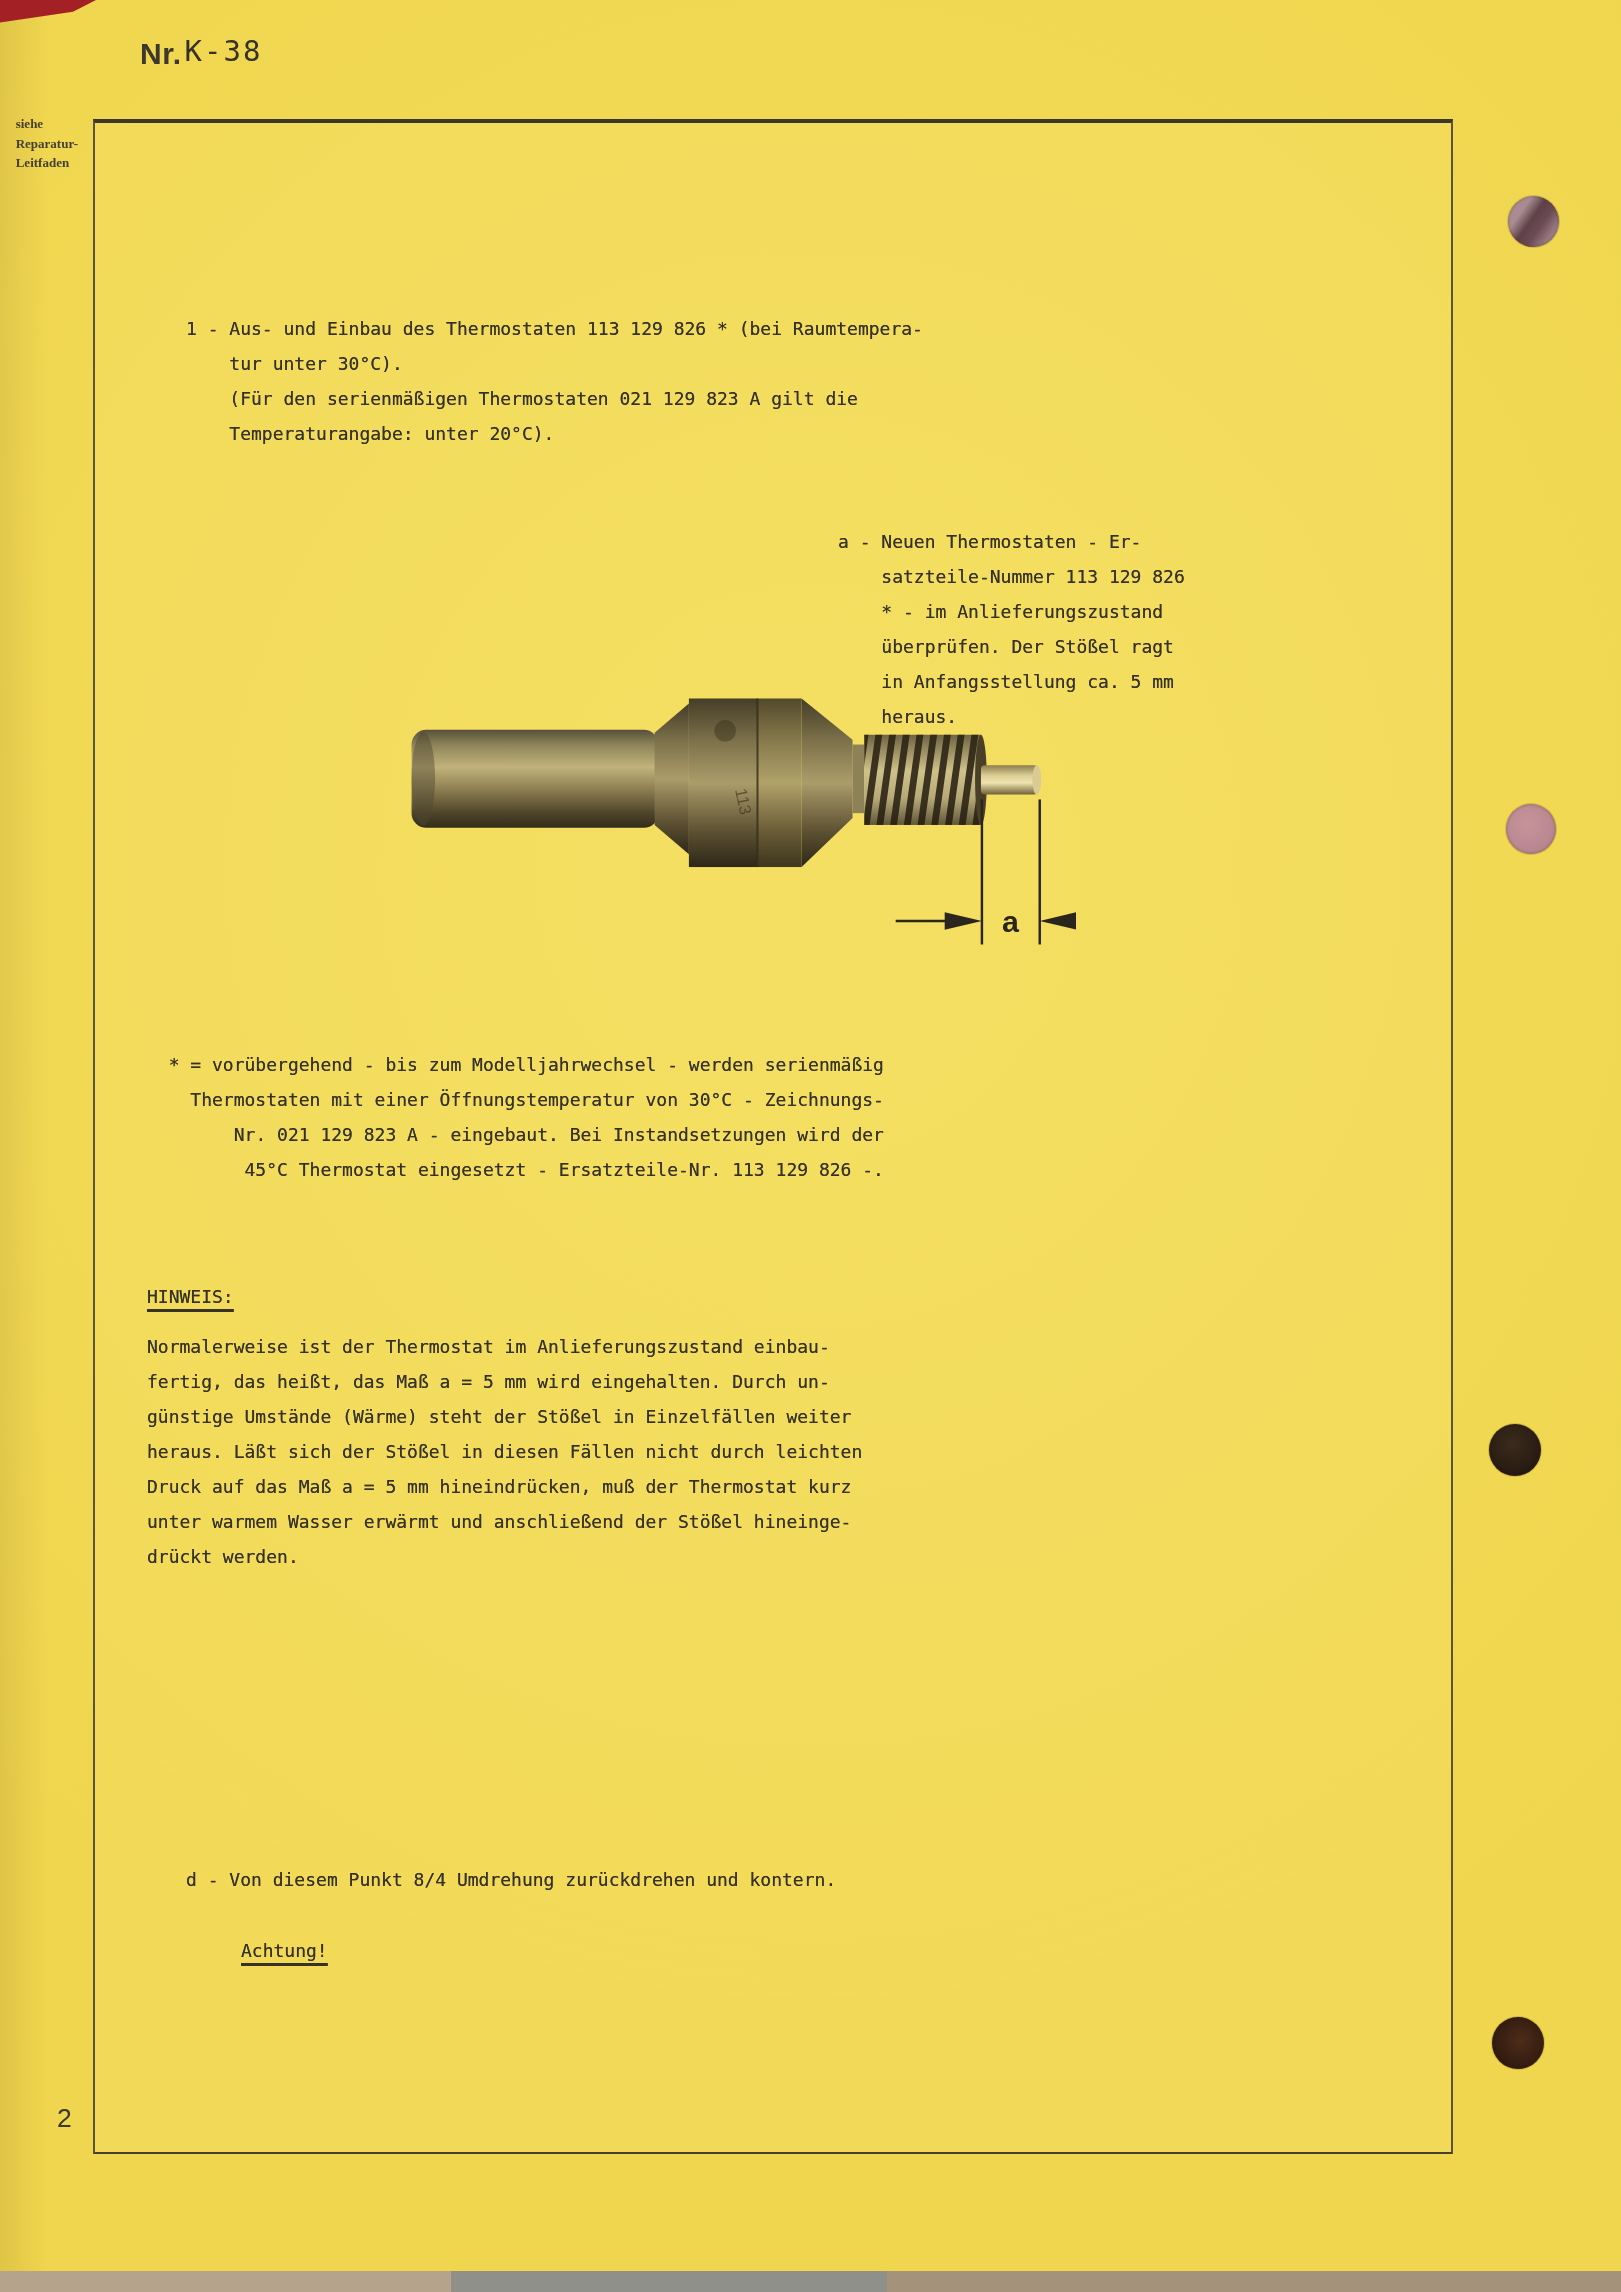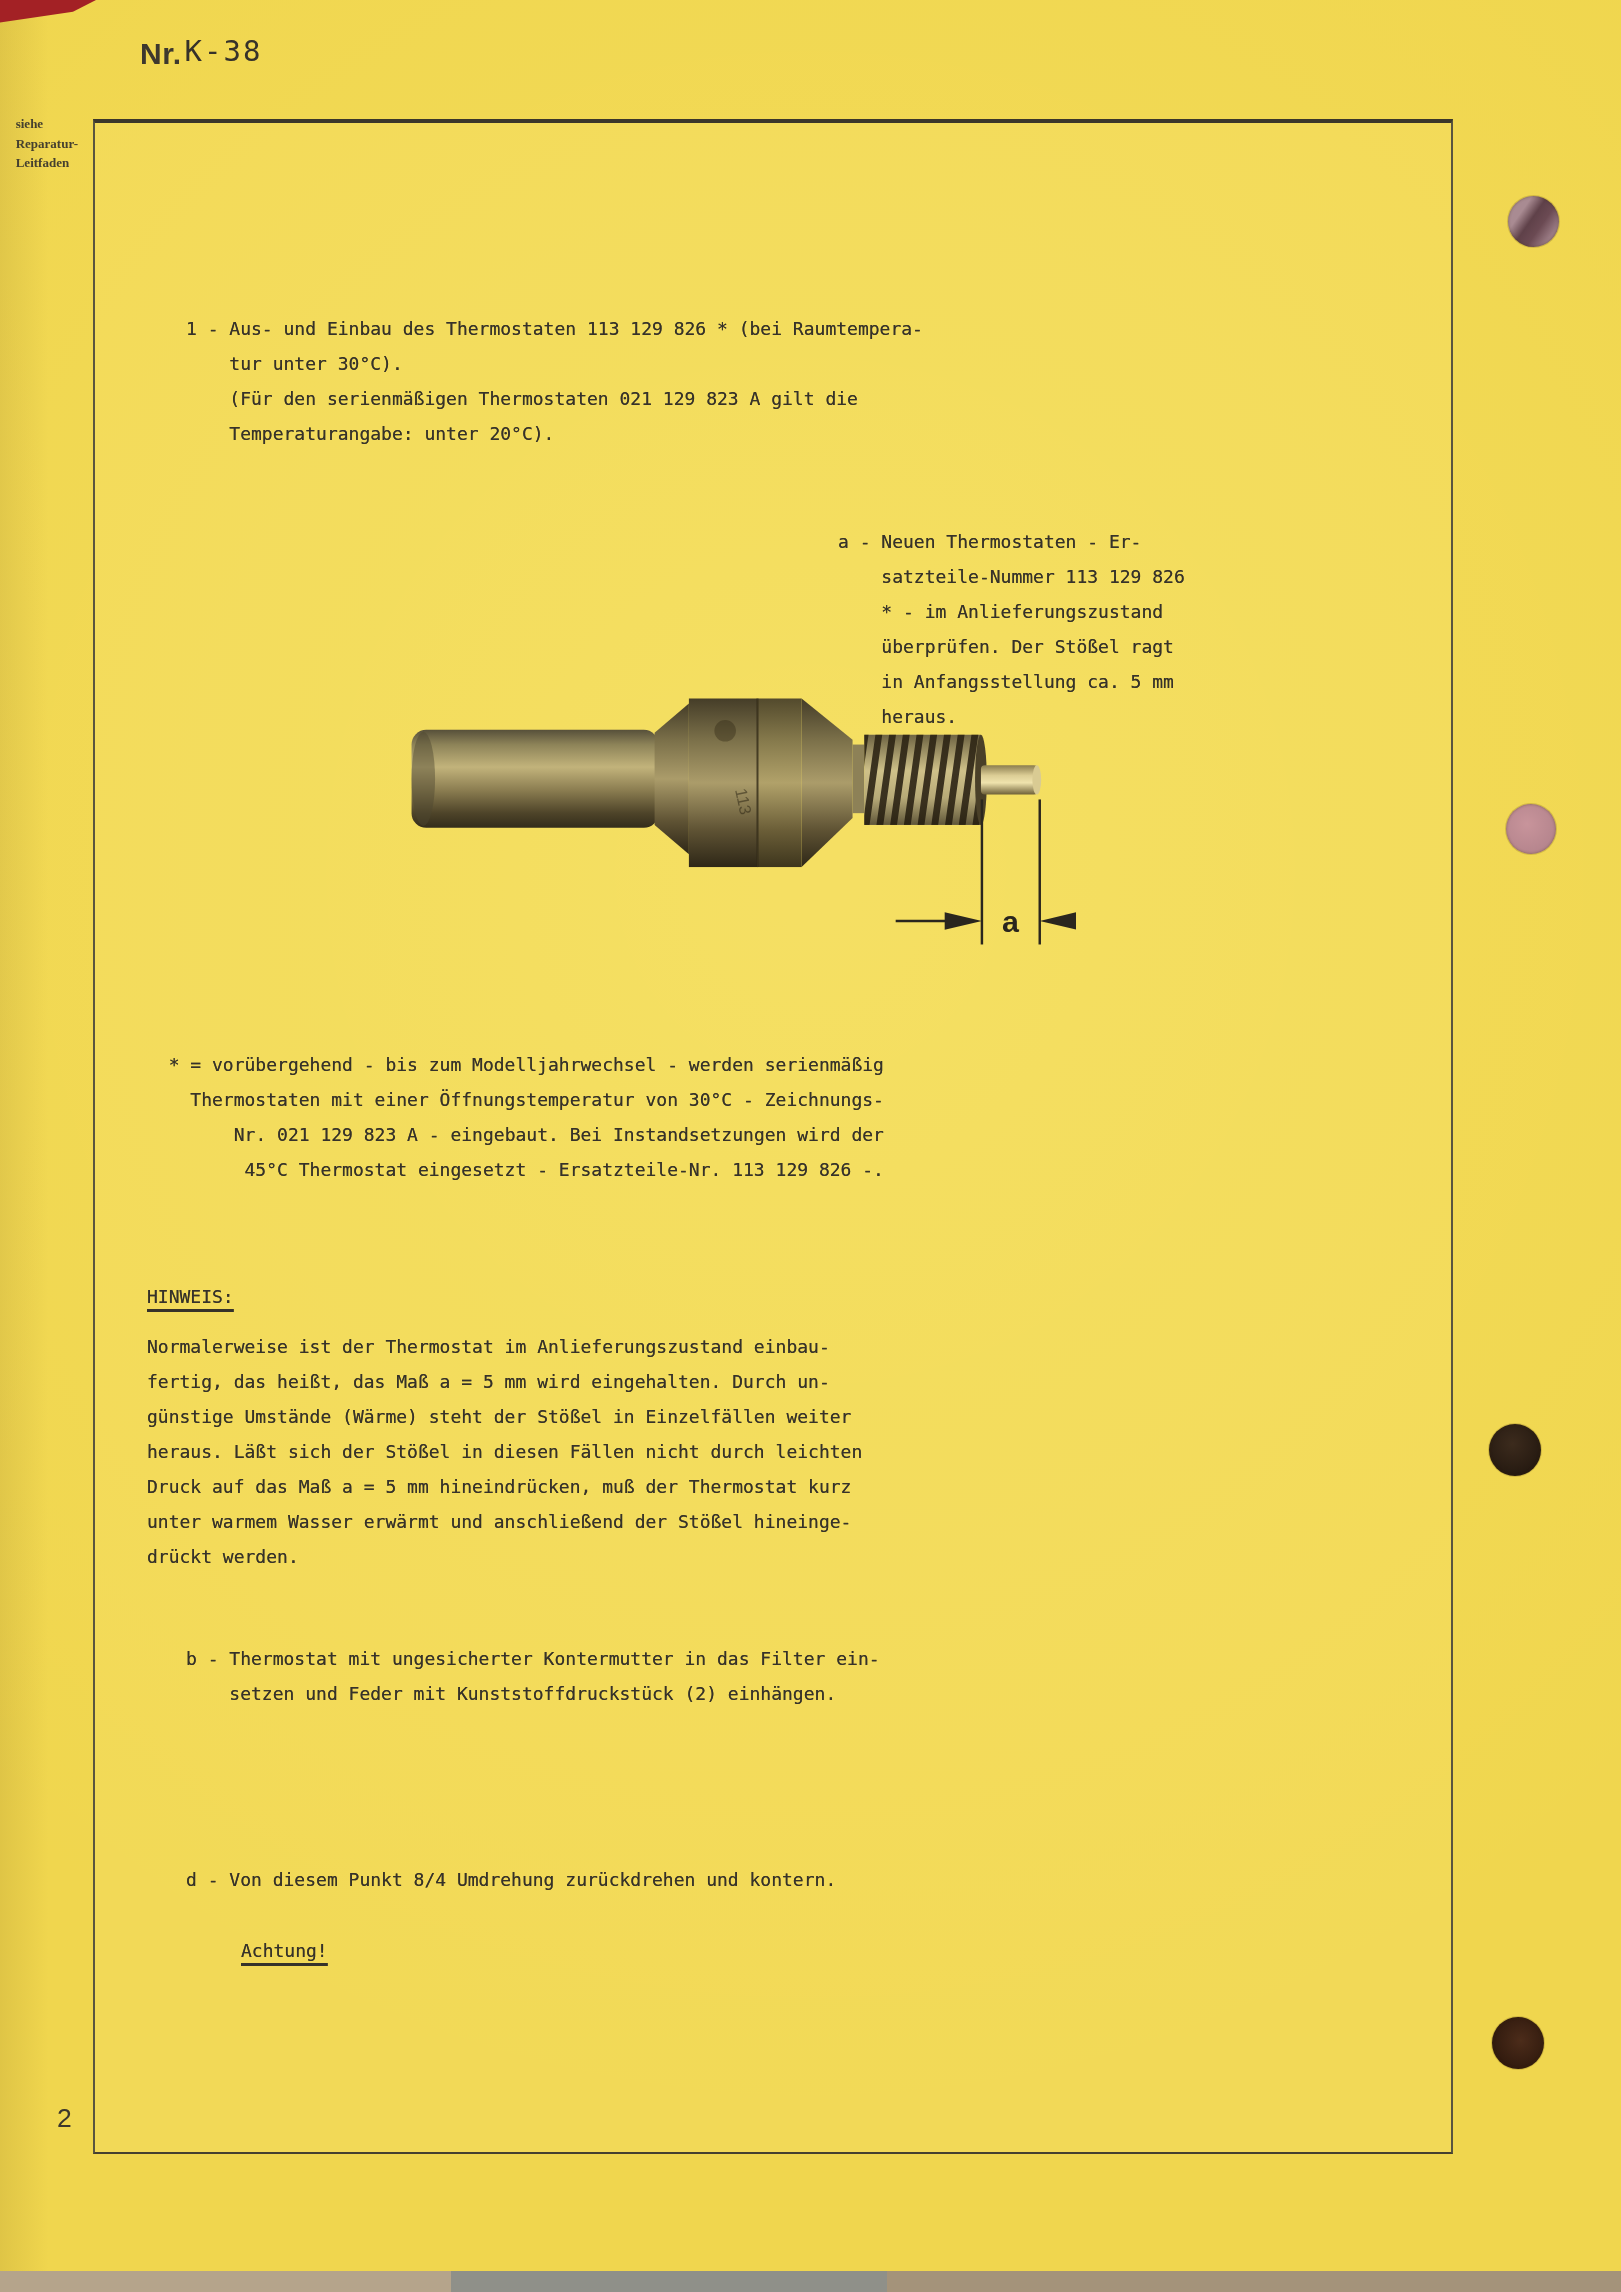--- a/index.html
+++ b/index.html
@@ -203,22 +203,20 @@
 
   <div class="tw-title" style="left:147px; top:1279px;">HINWEIS:</div>
   <div class="tw" style="left:147px; top:1329px;">Normalerweise ist der Thermostat im Anlieferungszustand einbau-
 fertig, das heißt, das Maß a = 5 mm wird eingehalten. Durch un-
 günstige Umstände (Wärme) steht der Stößel in Einzelfällen weiter
 heraus. Läßt sich der Stößel in diesen Fällen nicht durch leichten
 Druck auf das Maß a = 5 mm hineindrücken, muß der Thermostat kurz
 unter warmem Wasser erwärmt und anschließend der Stößel hineinge-
 drückt werden.</div>
 
-  <div class="tw" style="left:186px; top:1641px;">b - Thermostat mit ungesicherter Kontermutter in das Filter ein-
-    setzen und Feder mit Kunststoffdruckstück (2) einhängen.</div>
 
 
   <div class="tw" style="left:186px; top:1862px;">d - Von diesem Punkt 8/4 Umdrehung zurückdrehen und kontern.</div>
 
   <div class="tw-title" style="left:241px; top:1933px;">Achtung!</div>
 
   <div class="page-number">2</div>
 
   <div class="hole hole1"></div>
   <div class="hole hole2"></div>

